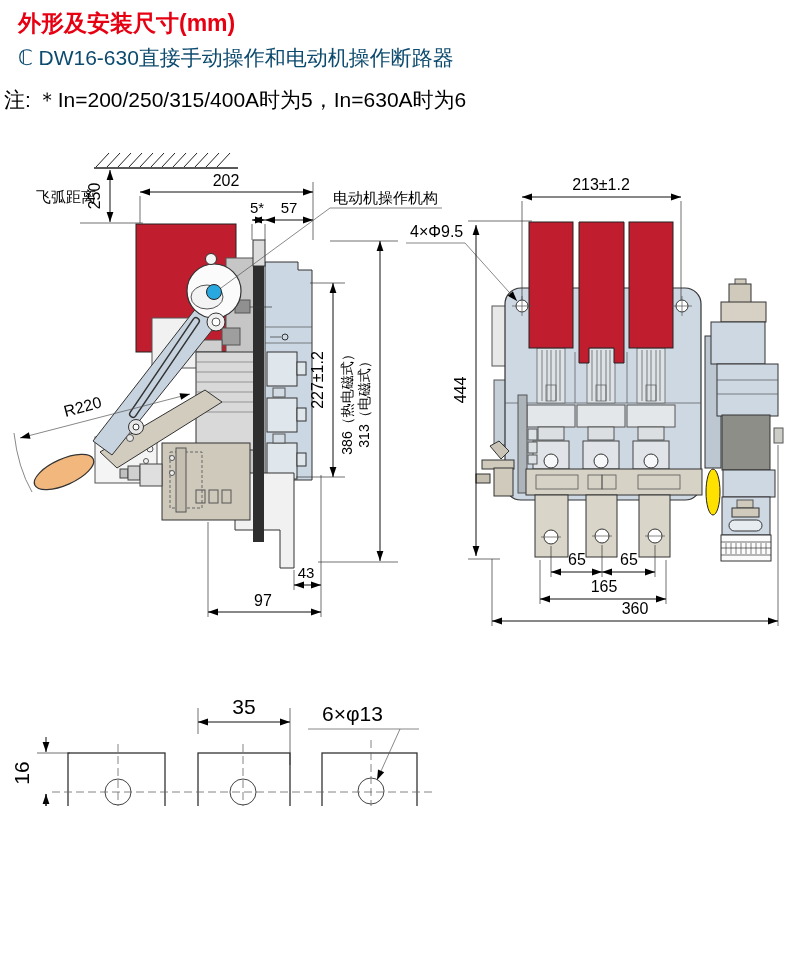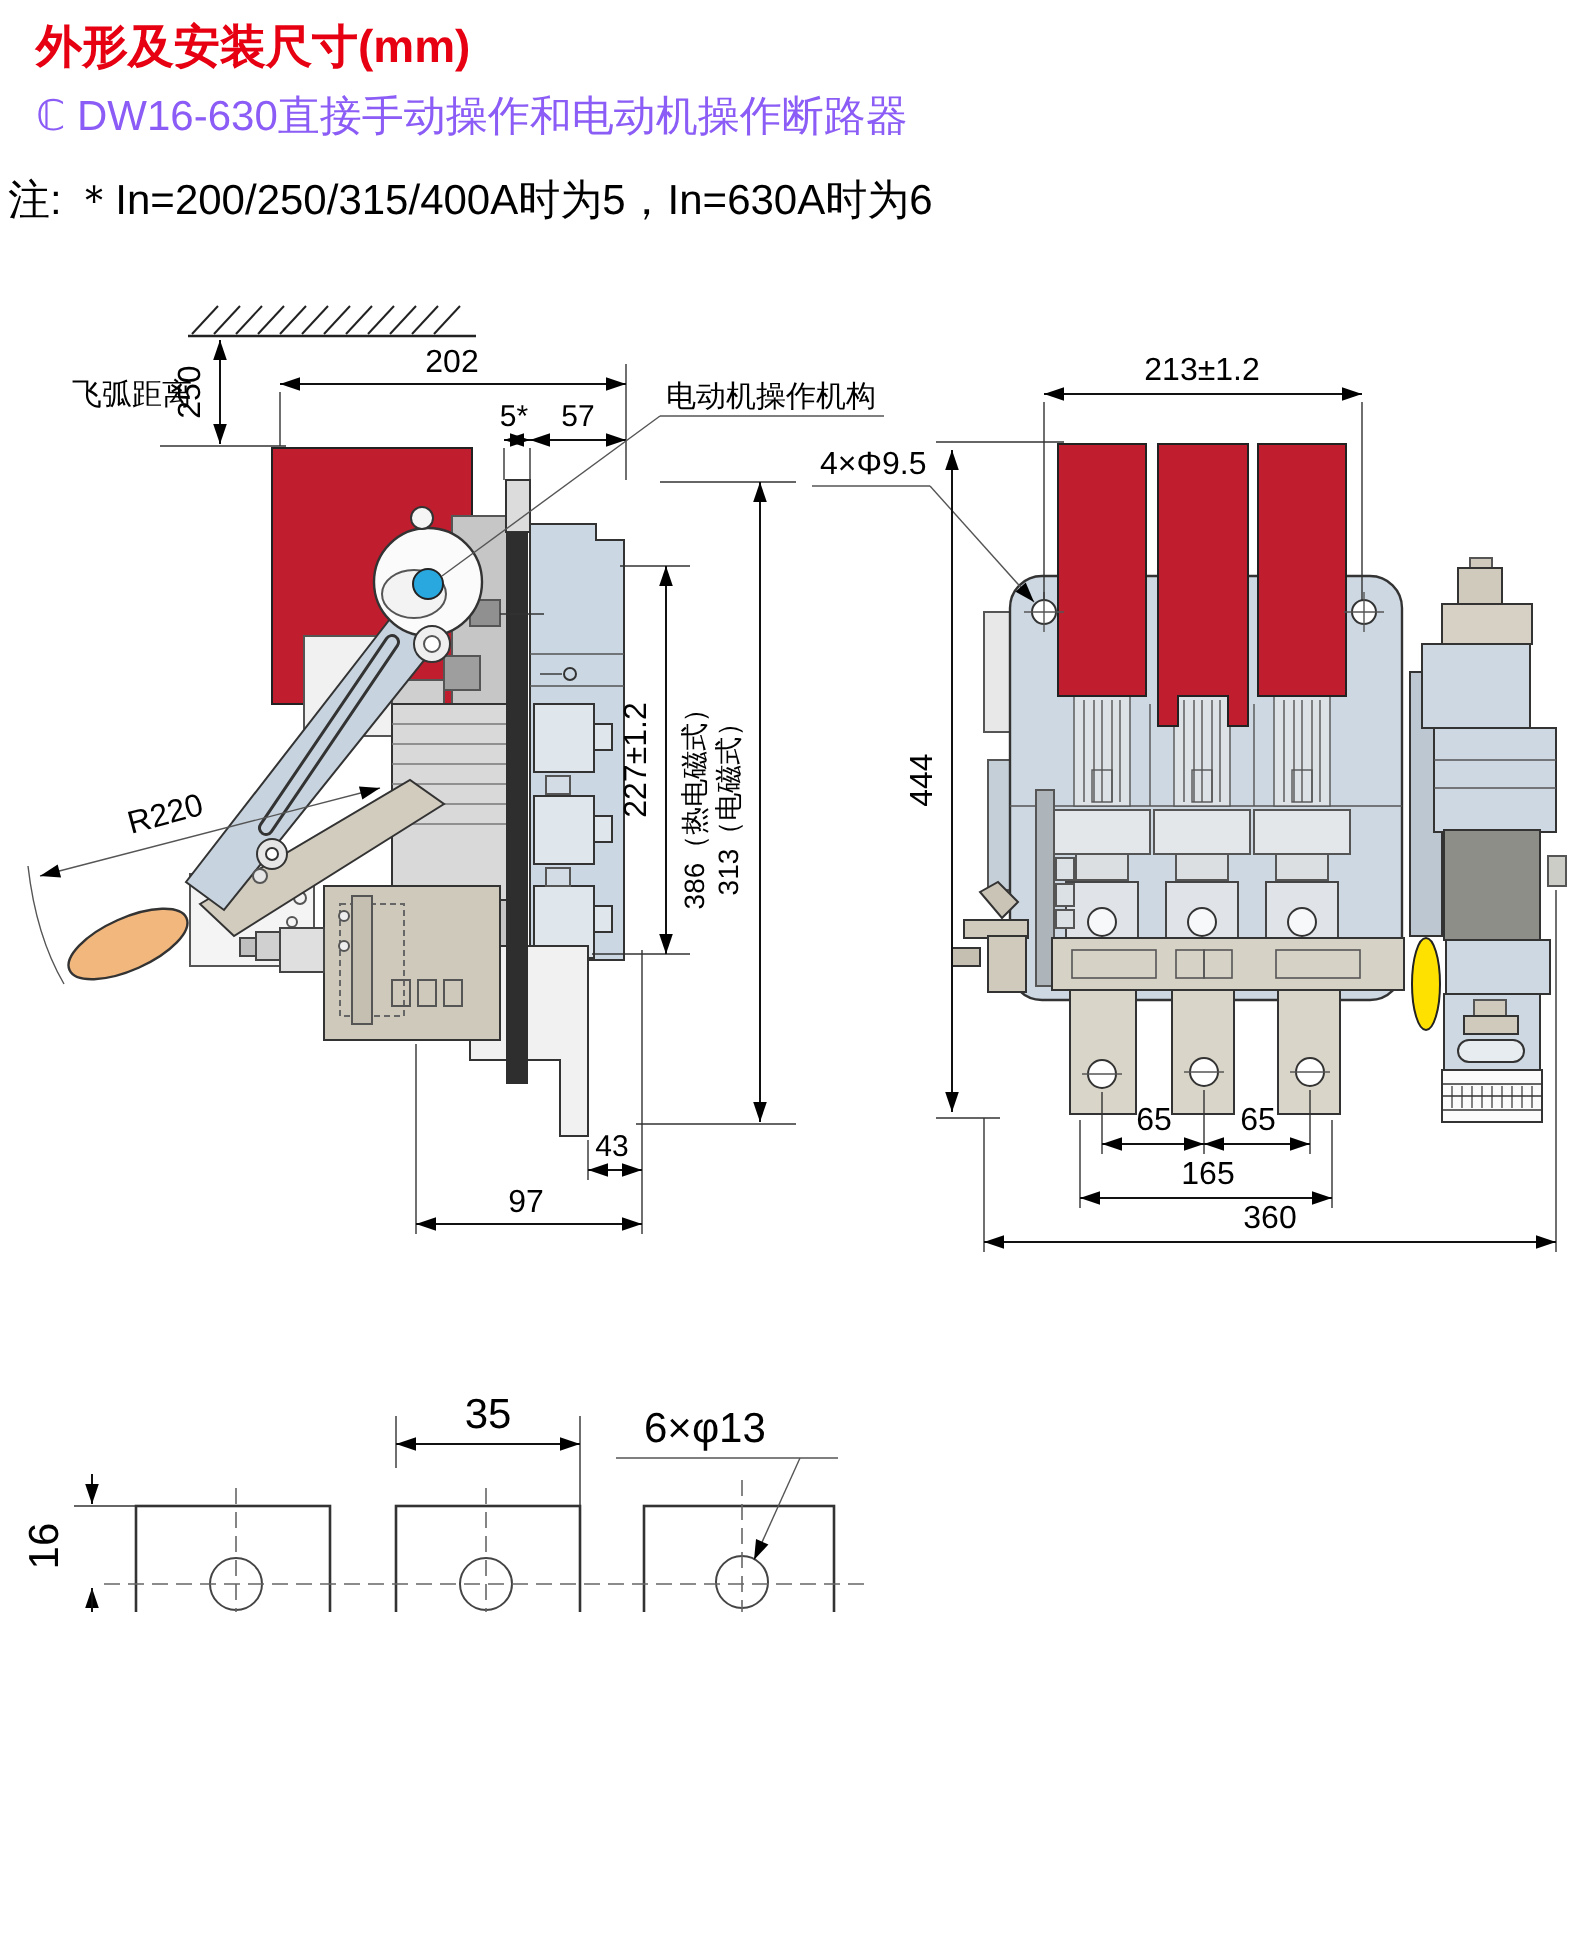--- a/index.html
+++ b/index.html
@@ -1,20 +1,20 @@
 <!DOCTYPE html>
 <html><head>
 <meta charset="utf-8">
 <style>
   html,body{margin:0;padding:0;background:#fff;}
   .page{position:relative;width:785px;height:806px;background:#fff;overflow:hidden;
         font-family:"Liberation Sans","DejaVu Sans",sans-serif;}
   .hdr{position:absolute;left:0;top:0;width:785px;z-index:2;}
   .title{position:absolute;left:18px;top:8px;font-size:23px;font-weight:bold;color:#e60012;white-space:nowrap;}
-  .subtitle{position:absolute;left:18px;top:44px;font-size:21px;color:#8b5cf6;white-space:nowrap;}
+  .subtitle{position:absolute;left:18px;top:44px;font-size:21px;color:#0c4a6e;white-space:nowrap;}
   .note{position:absolute;left:4px;top:86px;font-size:21px;color:#000;white-space:nowrap;}
   svg.draw{position:absolute;left:0;top:0;}
   .dim{stroke:#111;stroke-width:1;fill:none;}
   .ext{stroke:#333;stroke-width:.7;fill:none;}
   .thin{stroke:#555;stroke-width:.7;fill:none;}
   .cl{stroke:#666;stroke-width:.8;fill:none;stroke-dasharray:8 4;}
   text{font-family:"Liberation Sans","DejaVu Sans",sans-serif;fill:#000;}
   .t16{font-size:16px;text-anchor:middle;}
   .t15{font-size:15px;text-anchor:middle;}
   .t14{font-size:14px;text-anchor:middle;}

